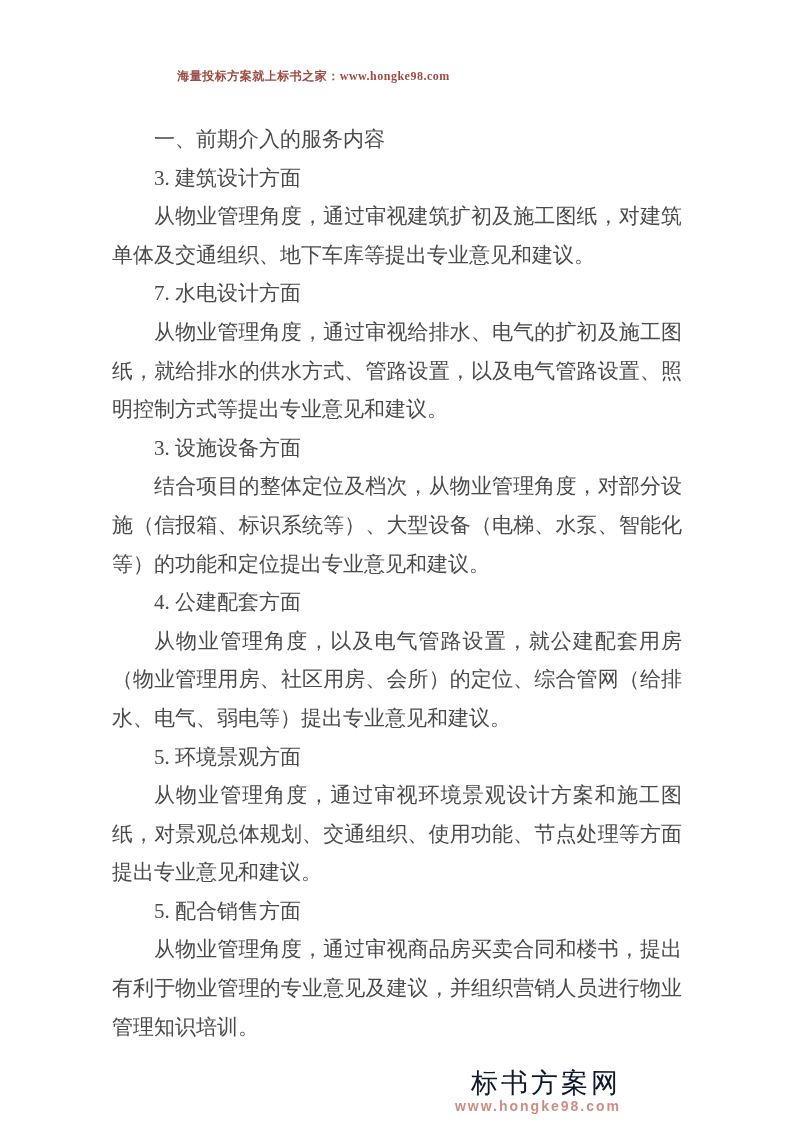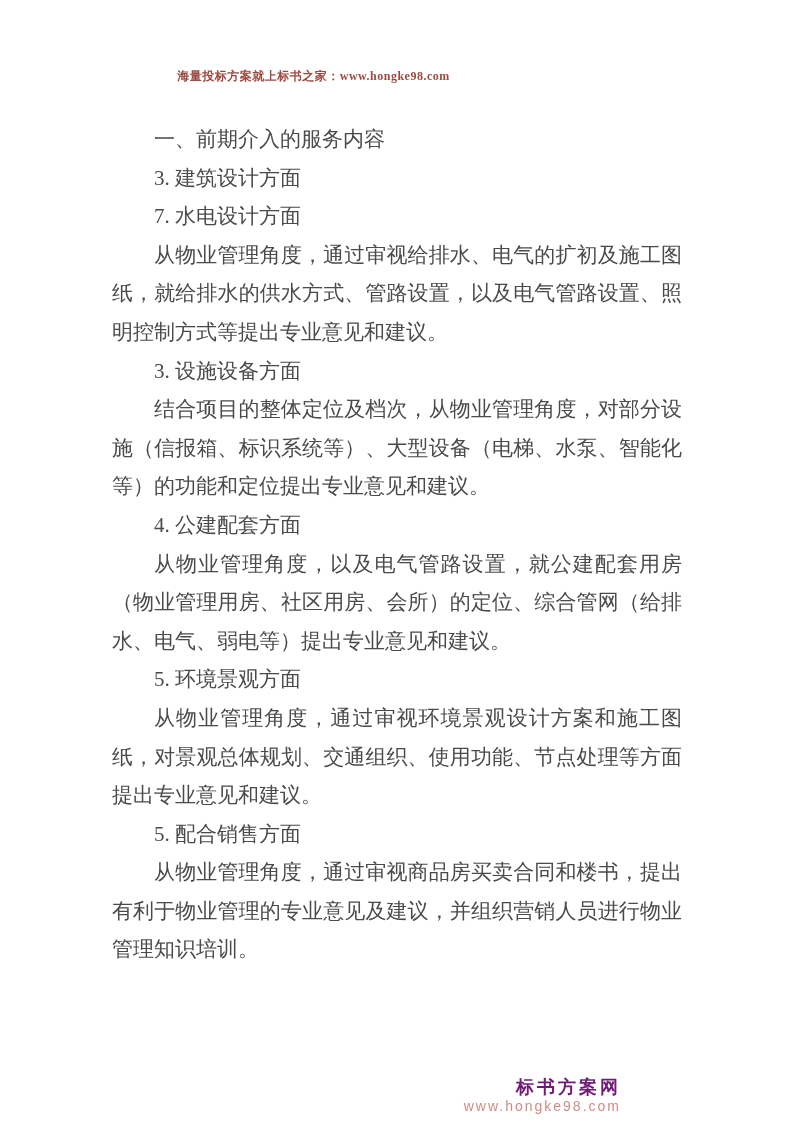--- a/index.html
+++ b/index.html
@@ -43,44 +43,45 @@
   }
   .watermark {
     position: absolute;
     right: 6px;
     bottom: 8px;
     text-align: right;
     font-family: "Liberation Sans", "DejaVu Sans", sans-serif;
     line-height: 1.05;
   }
   .watermark .wm-title {
-    font-size: 18px;
-    font-weight: bold;
+    font-size: 27px;
+    font-weight: normal;
     letter-spacing: 3px;
-    color: #701a75;
+    color: #0f172a;
   }
   .watermark .wm-url {
     font-size: 14px;
-    font-weight: normal;
+    font-weight: bold;
     letter-spacing: 2px;
     color: #cd8d85;
     margin-top: 2px;
   }
 </style>
 </head>
 <body>
 
 <div class="page">
 
   <div class="site-header">海量投标方案就上标书之家：www.hongke98.com</div>
 
   <div class="doc-body">
     <p class="heading">一、前期介入的服务内容</p>
 
     <p class="heading">3. 建筑设计方面</p>
+    <p class="body-para">从物业管理角度，通过审视建筑扩初及施工图纸，对建筑单体及交通组织、地下车库等提出专业意见和建议。</p>
 
     <p class="heading">7. 水电设计方面</p>
     <p class="body-para">从物业管理角度，通过审视给排水、电气的扩初及施工图纸，就给排水的供水方式、管路设置，以及电气管路设置、照明控制方式等提出专业意见和建议。</p>
 
     <p class="heading">3. 设施设备方面</p>
     <p class="body-para">结合项目的整体定位及档次，从物业管理角度，对部分设施（信报箱、标识系统等）、大型设备（电梯、水泵、智能化等）的功能和定位提出专业意见和建议。</p>
 
     <p class="heading">4. 公建配套方面</p>
     <p class="body-para">从物业管理角度，以及电气管路设置，就公建配套用房（物业管理用房、社区用房、会所）的定位、综合管网（给排水、电气、弱电等）提出专业意见和建议。</p>
 

